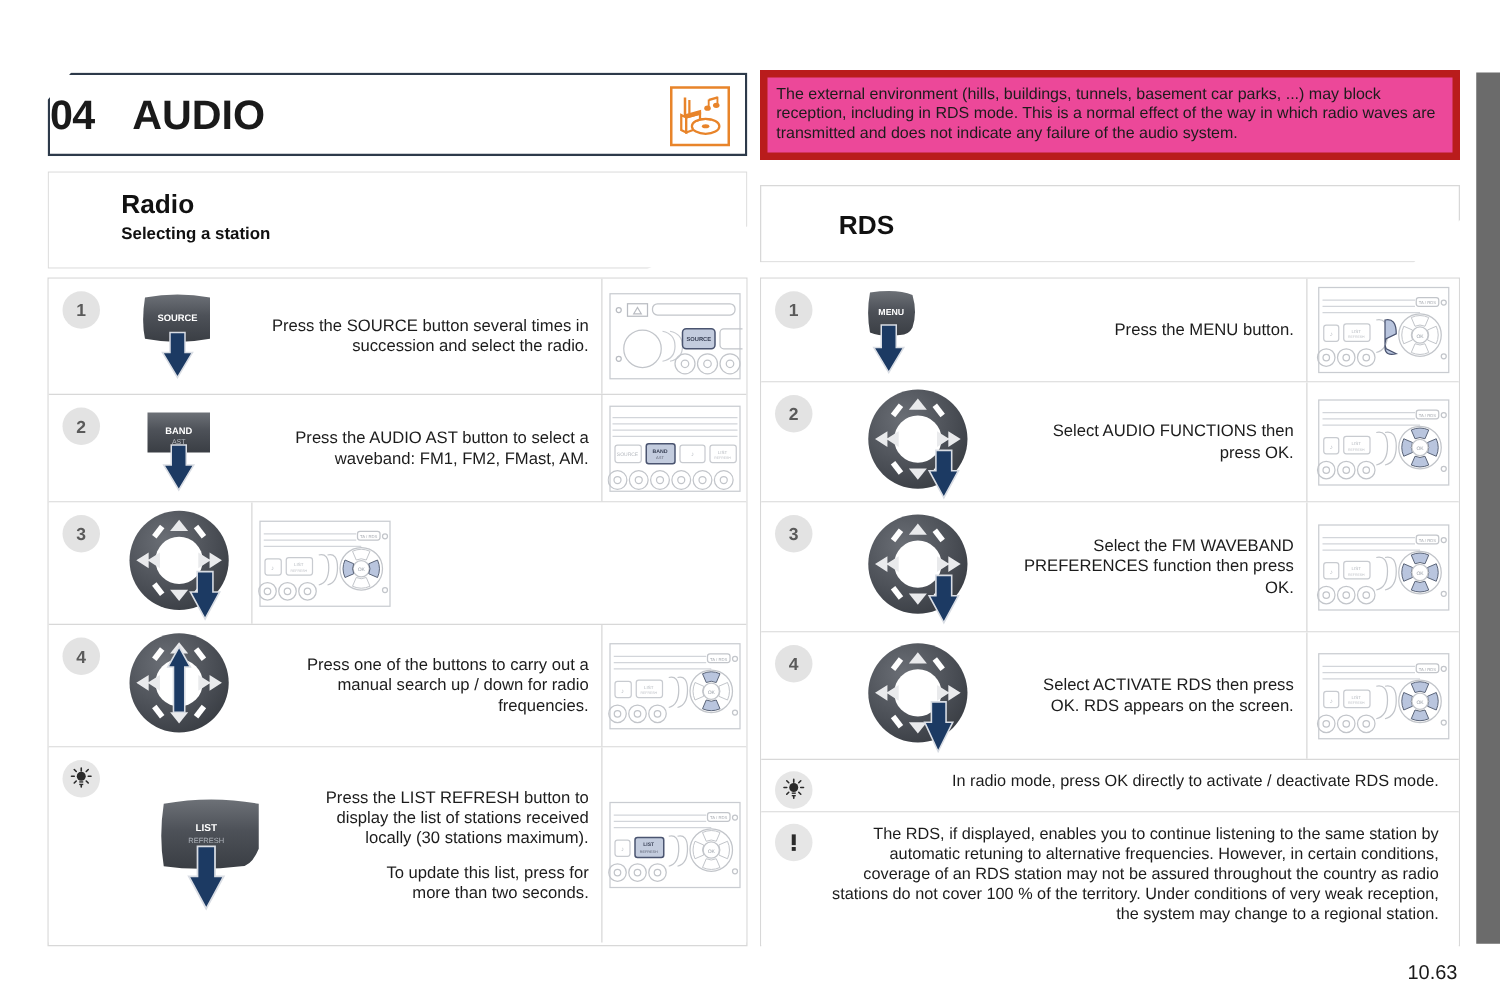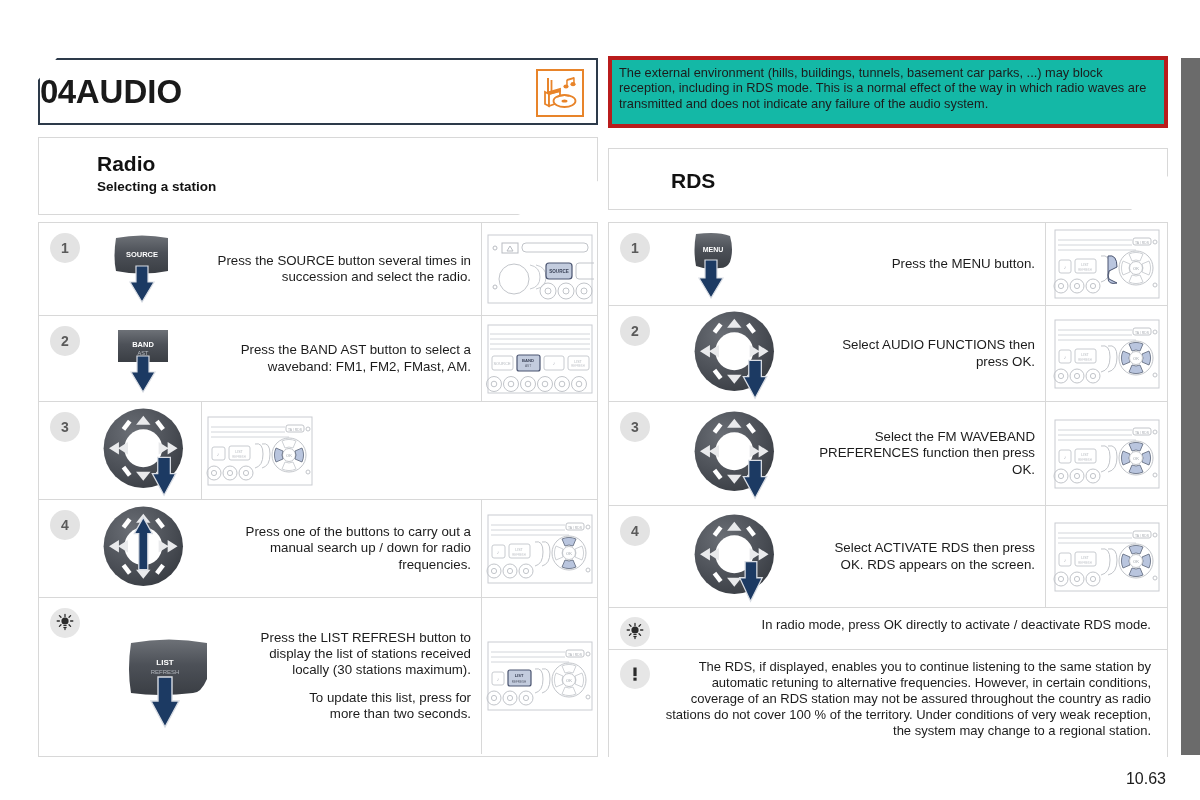--- a/index.html
+++ b/index.html
@@ -29,36 +29,36 @@
   .chapter-header-inner{
     position:absolute; inset:0;
     display:flex; align-items:center;
   }
   .chapter-num {
     font-size: 33px; font-weight: bold; color:#1a1a1a;
     letter-spacing: -0.5px;
   }
   .chapter-title {
     font-size: 33px; font-weight: bold; color:#1a1a1a;
-    letter-spacing: 0px;
+    margin-left: 30px; letter-spacing: 0px;
   }
   .chapter-icon {
     position:absolute; right: 12px; top: 9px;
     width: 48px; height: 48px;
     border: 2px solid #e8842a;
     display:flex; align-items:center; justify-content:center;
   }
   .chapter-icon svg { display:block; }
 
   
   .top-note {
     position:absolute; left:608px; top:56px;
     width: 560px; height: 72px;
-    border: 4px solid #b91c1c;
-    background:#14b8a6;
+    border: 6px solid #b91c1c;
+    background:#ec4899;
     padding: 5px 8px 5px 7px;
   }
   .top-note p {
     font-size: 12.8px; line-height: 15.4px; color:#1c1c1c;
   }
 
   
   .sec-panel {
     position:absolute;
     border:1px solid #d8d8d8;
@@ -237,21 +237,21 @@
       </div>
       <div class="cell-ctrl">
         <svg width="92" height="74" viewBox="0 0 92 74">
           <path d="M18 8 h50 v32 h-50 z" fill="url(#gbtn)"></path>
           <text x="43" y="25" font-size="7.5" font-weight="bold" fill="#ffffff" text-anchor="middle" font-family="Liberation Sans, sans-serif">BAND</text>
           <text x="43" y="33" font-size="5.6" fill="#b8bdc4" text-anchor="middle" font-family="Liberation Sans, sans-serif">AST</text>
           <path d="M43 70 L31 50 L37 50 L37 34 L49 34 L49 50 L55 50 Z" fill="#1c3a63" stroke="#d9dde4" stroke-width="1.2"></path>
         </svg>
       </div>
       <div class="cell-text">
-        <p>Press the BAND AST button to select a waveband: FM1, FM2, FMast, AM.</p>
+        <p>Press the AUDIO AST button to select a waveband: FM1, FM2, FMast, AM.</p>
       </div>
       <div class="cell-img">
         <svg width="108" height="74" viewBox="0 0 108 74">
           <rect x="2" y="3" width="104" height="68" fill="#fff" stroke="#c9ccd1"></rect>
           <path d="M4 12 h100 M4 17 h100 M4 22 h100 M4 27 h100" stroke="#d2d5da" fill="none"></path>
           <rect x="6" y="34" width="21" height="14" rx="2" fill="none" stroke="#c8cbd0"></rect>
           <text x="16" y="43" font-size="4" fill="#b5b9bf" text-anchor="middle" font-family="Liberation Sans, sans-serif">SOURCE</text>
           <rect x="31" y="33" width="23" height="16" rx="2" fill="#c3ccde" stroke="#4a5470" stroke-width="1.2"></rect>
           <text x="42" y="40" font-size="4.2" font-weight="bold" fill="#3a4257" text-anchor="middle" font-family="Liberation Sans, sans-serif">BAND</text>
           <text x="42" y="45" font-size="3.2" fill="#5a6070" text-anchor="middle" font-family="Liberation Sans, sans-serif">AST</text>

